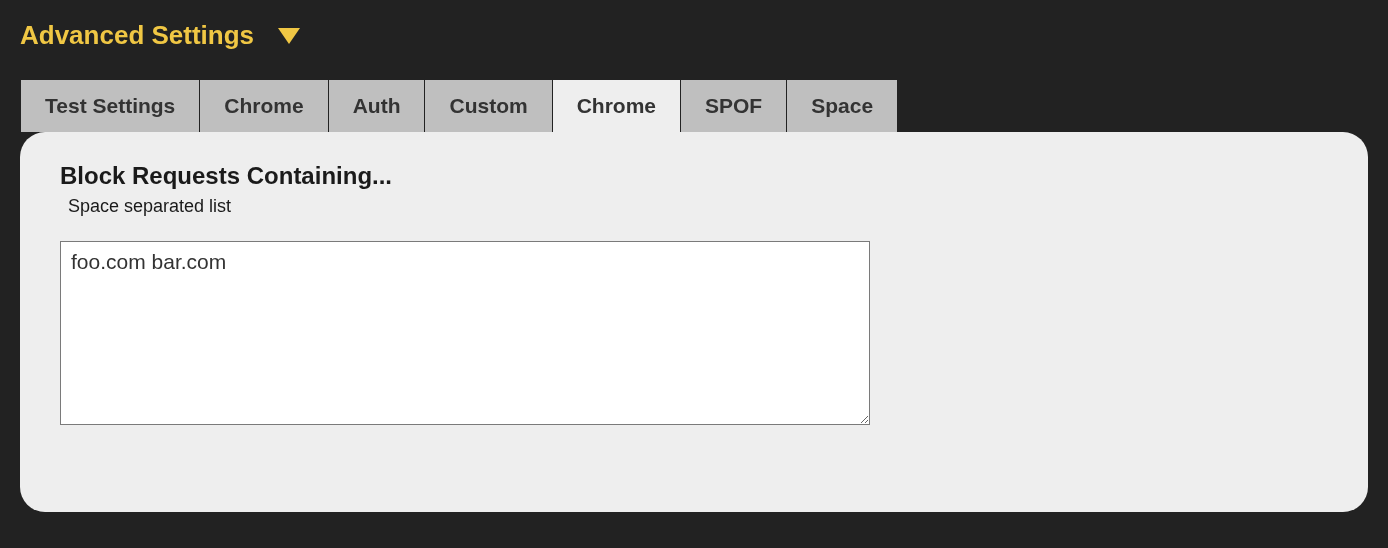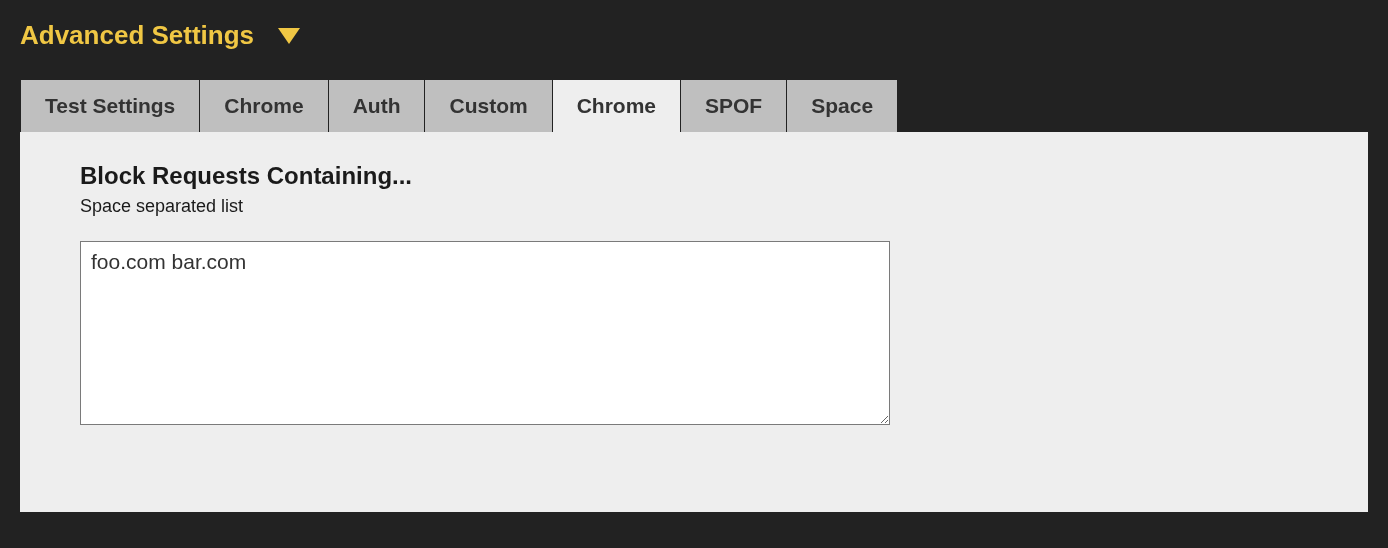--- a/index.html
+++ b/index.html
@@ -49,33 +49,35 @@
       user-select: none;
     }
     .tab + .tab {
       border-left: none;
     }
     .tab.active {
       background: #eeeeee;
     }
     .panel {
       background: #eeeeee;
-      padding: 30px 40px 40px 60px;
+      padding: 30px 40px 40px 40px;
       min-height: 380px;
+      border-radius: 25px;
     }
     .panel-heading {
       color: #1a1a1a;
       font-size: 24px;
       font-weight: bold;
       margin-bottom: 6px;
     }
     .panel-sub {
       color: #1a1a1a;
       font-size: 18px;
       margin-bottom: 24px;
+      margin-left: 8px;
     }
     .block-textarea {
       width: 810px;
       height: 184px;
       font-family: Arial, Helvetica, sans-serif;
       font-size: 21px;
       color: #333333;
       padding: 8px 10px;
       border: 1px solid #7a7a7a;
       background: #ffffff;

